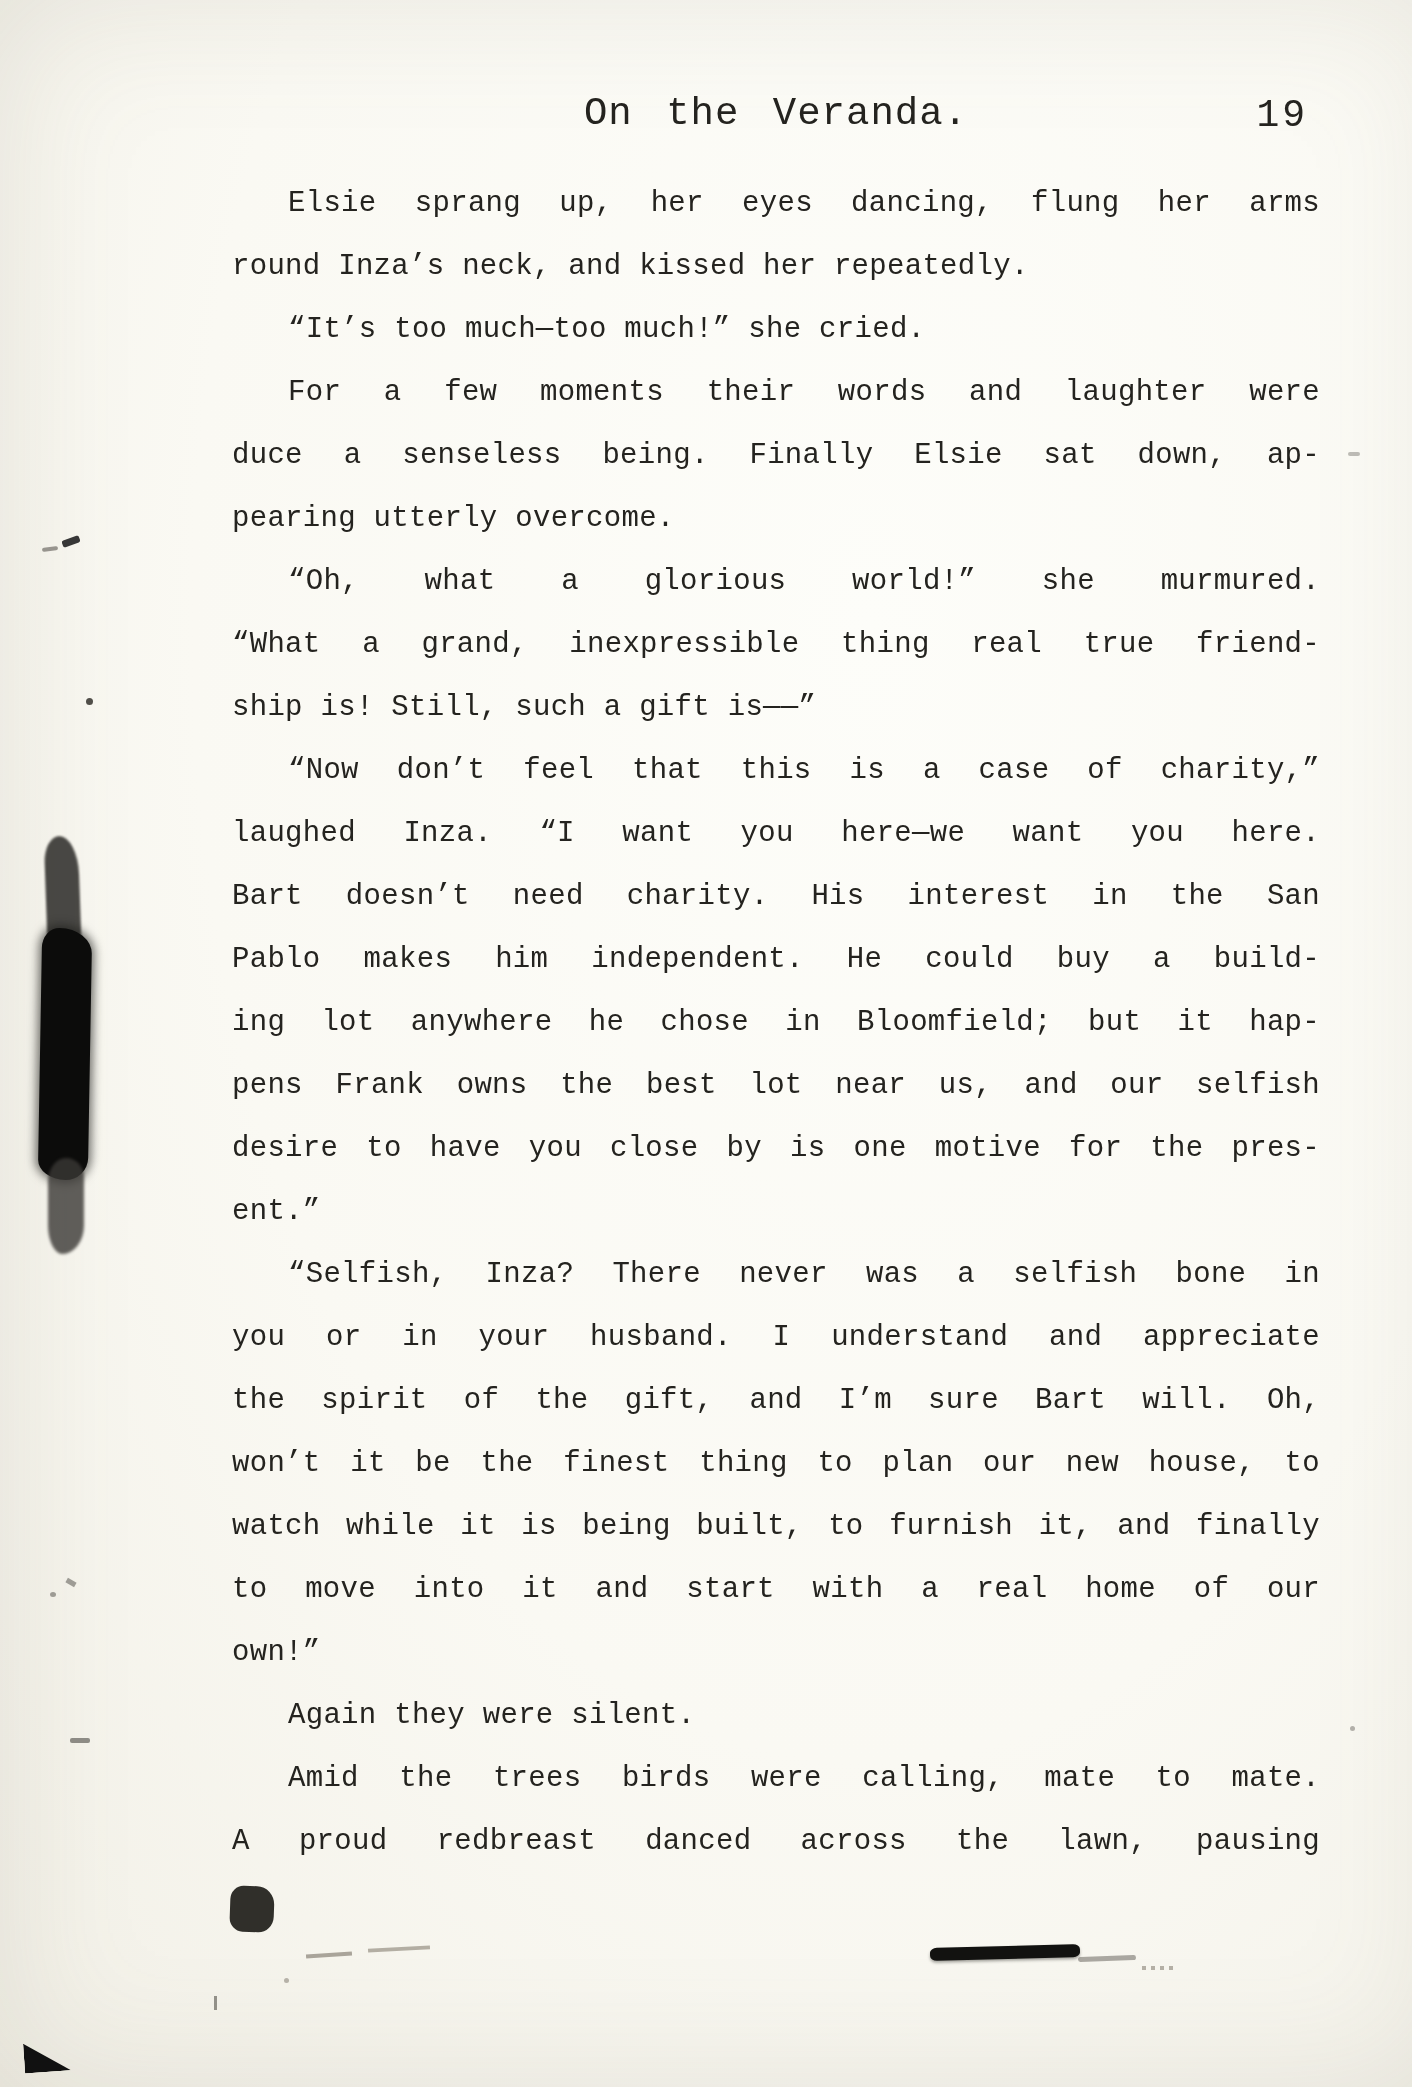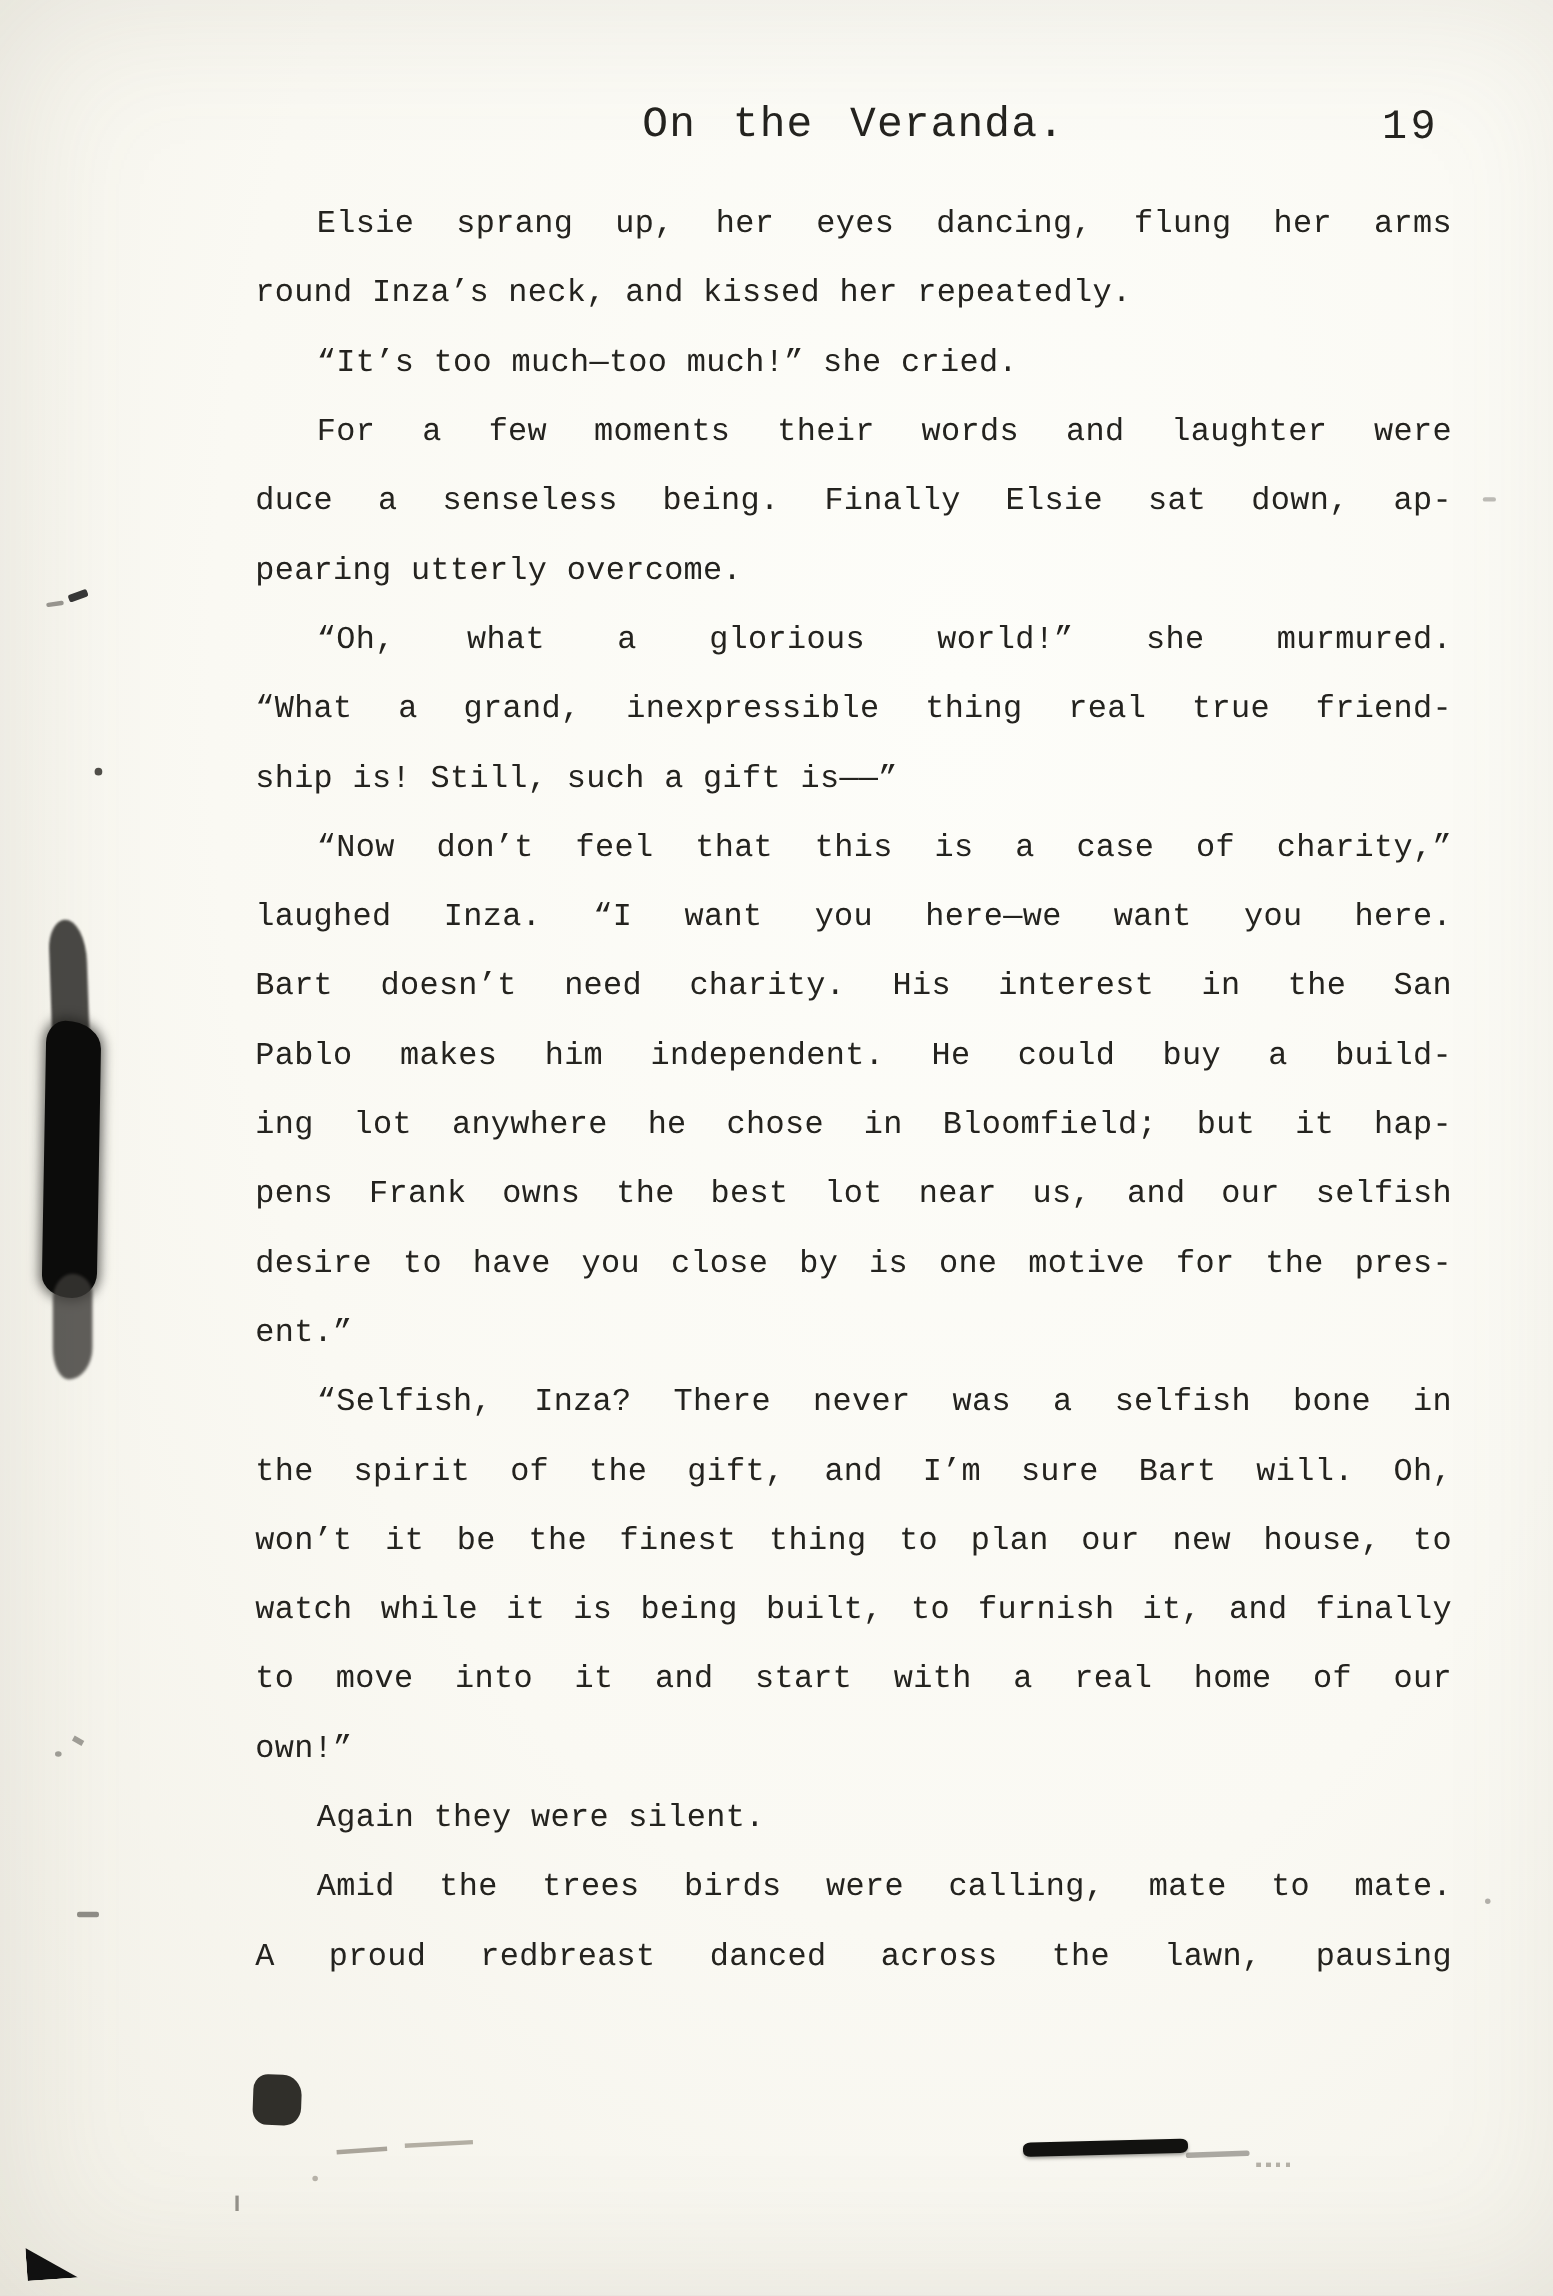--- a/index.html
+++ b/index.html
@@ -168,20 +168,21 @@
         <div class="line">laughed Inza.  “I want you here—we want you here.</div>
         <div class="line">Bart doesn’t need charity.  His interest in the San</div>
         <div class="line">Pablo makes him independent.  He could buy a build-</div>
         <div class="line">ing lot anywhere he chose in Bloomfield; but it hap-</div>
         <div class="line">pens Frank owns the best lot near us, and our selfish</div>
         <div class="line">desire to have you close by is one motive for the pres-</div>
         <div class="line last">ent.”</div>
       </div>
       <div class="paragraph">
         <div class="line first">“Selfish, Inza?  There never was a selfish bone in</div>
+        <div class="line">you or in your husband.  I understand and appreciate</div>
         <div class="line">the spirit of the gift, and I’m sure Bart will.  Oh,</div>
         <div class="line">won’t it be the finest thing to plan our new house, to</div>
         <div class="line">watch while it is being built, to furnish it, and finally</div>
         <div class="line">to move into it and start with a real home of our</div>
         <div class="line last">own!”</div>
       </div>
       <div class="paragraph">
         <div class="line first last">Again they were silent.</div>
       </div>
       <div class="paragraph">

